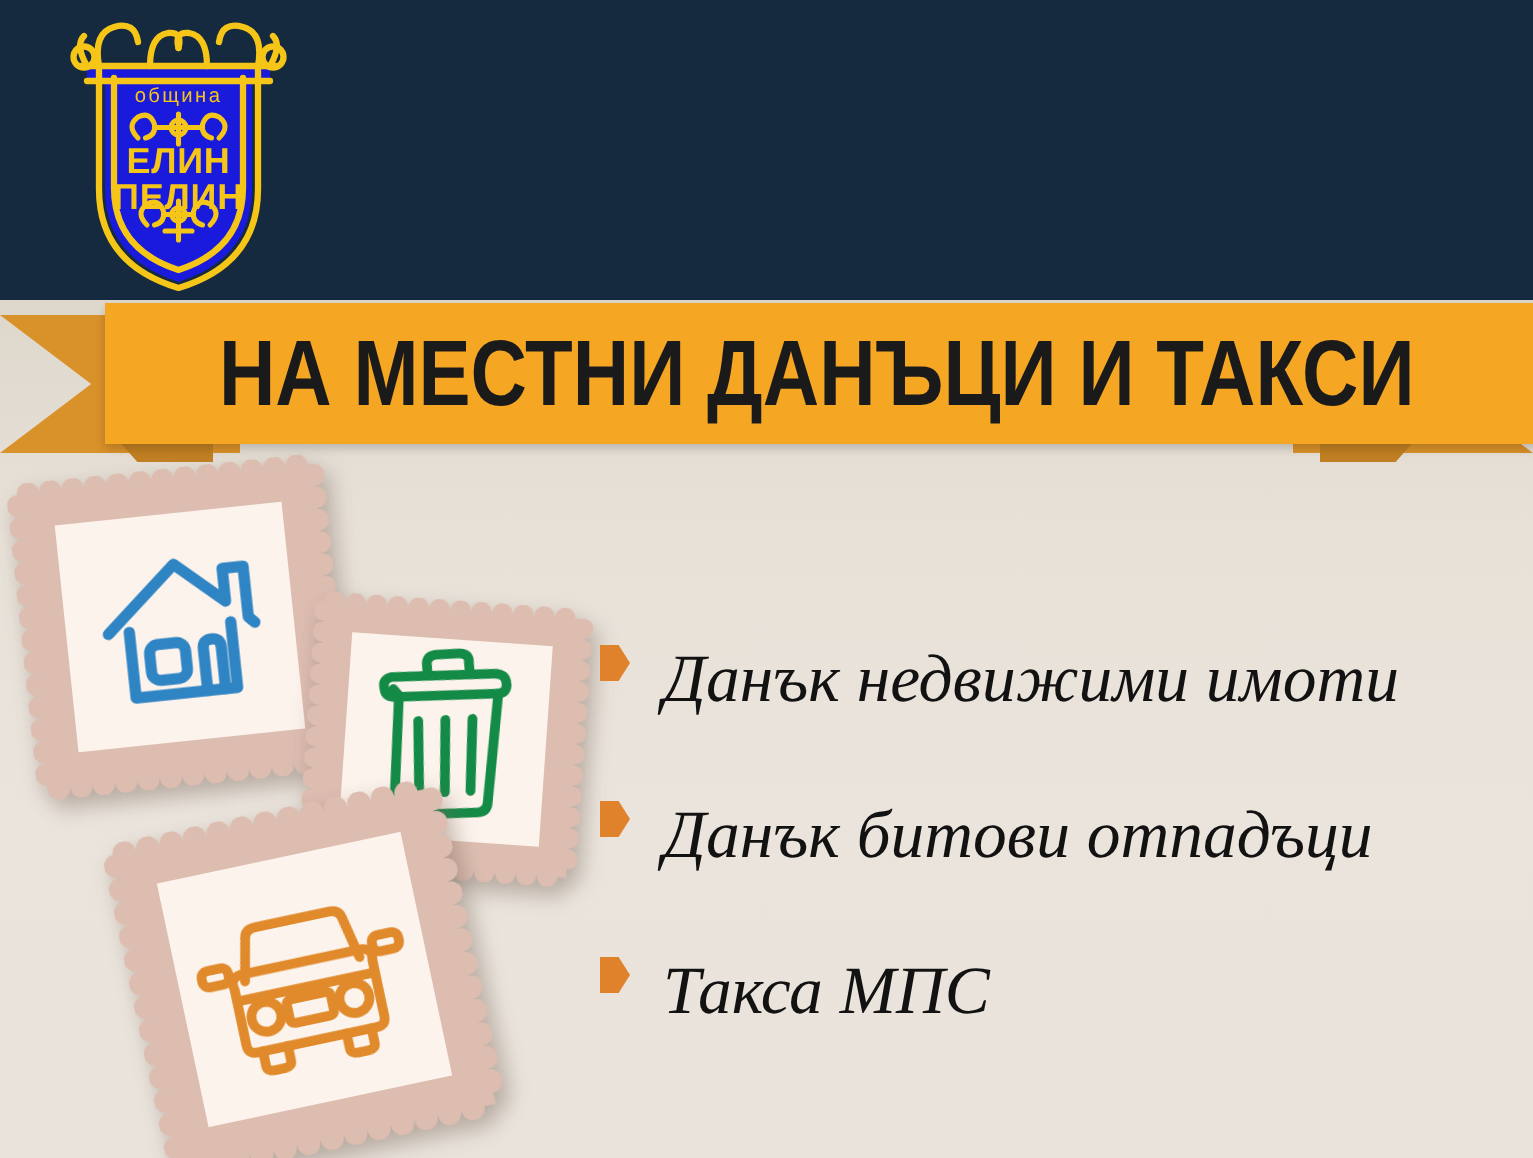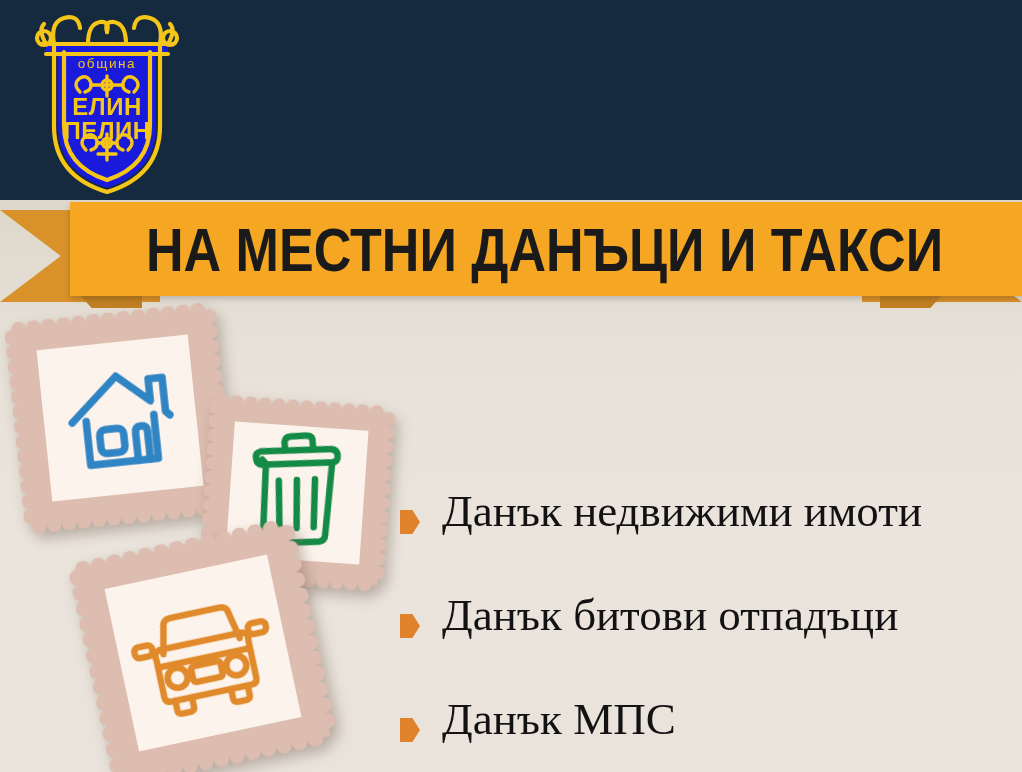--- a/index.html
+++ b/index.html
@@ -33,21 +33,21 @@
     font-size:62px;
     letter-spacing:0px;
     transform:scaleX(0.88);
     transform-origin:center top;
     white-space:nowrap;
   }
   .title-line.l2{ margin-top:6px; }
 
   
   .logo{
-    position:absolute;left:28px;top:8px;width:158px;height:186px;
+    position:absolute;left:40px;top:8px;width:158px;height:186px;
     z-index:6;
   }
 
   
   .ribbon{
     position:absolute;left:0;top:198px;width:1022px;height:112px;z-index:6;
   }
   .ribbon-tail{
     position:absolute;top:12px;width:160px;height:92px;
     background:#D9912A;
@@ -86,22 +86,23 @@
 
   #stamp-house{ left:14px;  top:312px; width:212px;height:212px; transform:rotate(-6deg); }
   #stamp-trash{ left:204px; top:400px; width:186px;height:186px; transform:rotate(4deg); }
   #stamp-car{   left:88px;  top:538px; width:230px;height:230px; transform:rotate(-12deg); }
 
   
   .list{
     position:absolute;left:400px;top:430px;width:610px;z-index:4;
   }
   .list-item{
-    display:flex;align-items:flex-end;
+    display:flex;align-items:flex-start;
     height:104px;
+    font-style:italic;
   }
   .bullet{
     flex:0 0 auto;width:20px;height:24px;margin-right:22px;
     background:#E0812C;
     clip-path:polygon(0% 0%, 62% 0%, 100% 50%, 62% 100%, 0% 100%);
   }
   .list-label{
     font-family:"Liberation Serif", serif;
     font-size:45px;color:#121212;
     white-space:nowrap;line-height:1;
@@ -400,18 +401,18 @@
       <span class="list-label">Данък недвижими имоти</span>
     </div>
 
     <div class="list-item">
       <span class="bullet"></span>
       <span class="list-label">Данък битови отпадъци</span>
     </div>
 
     <div class="list-item">
       <span class="bullet"></span>
-      <span class="list-label">Данък МПС</span>
+      <span class="list-label">Такса МПС</span>
     </div>
 
   </div>
 
 </div>
 
 </body></html>

